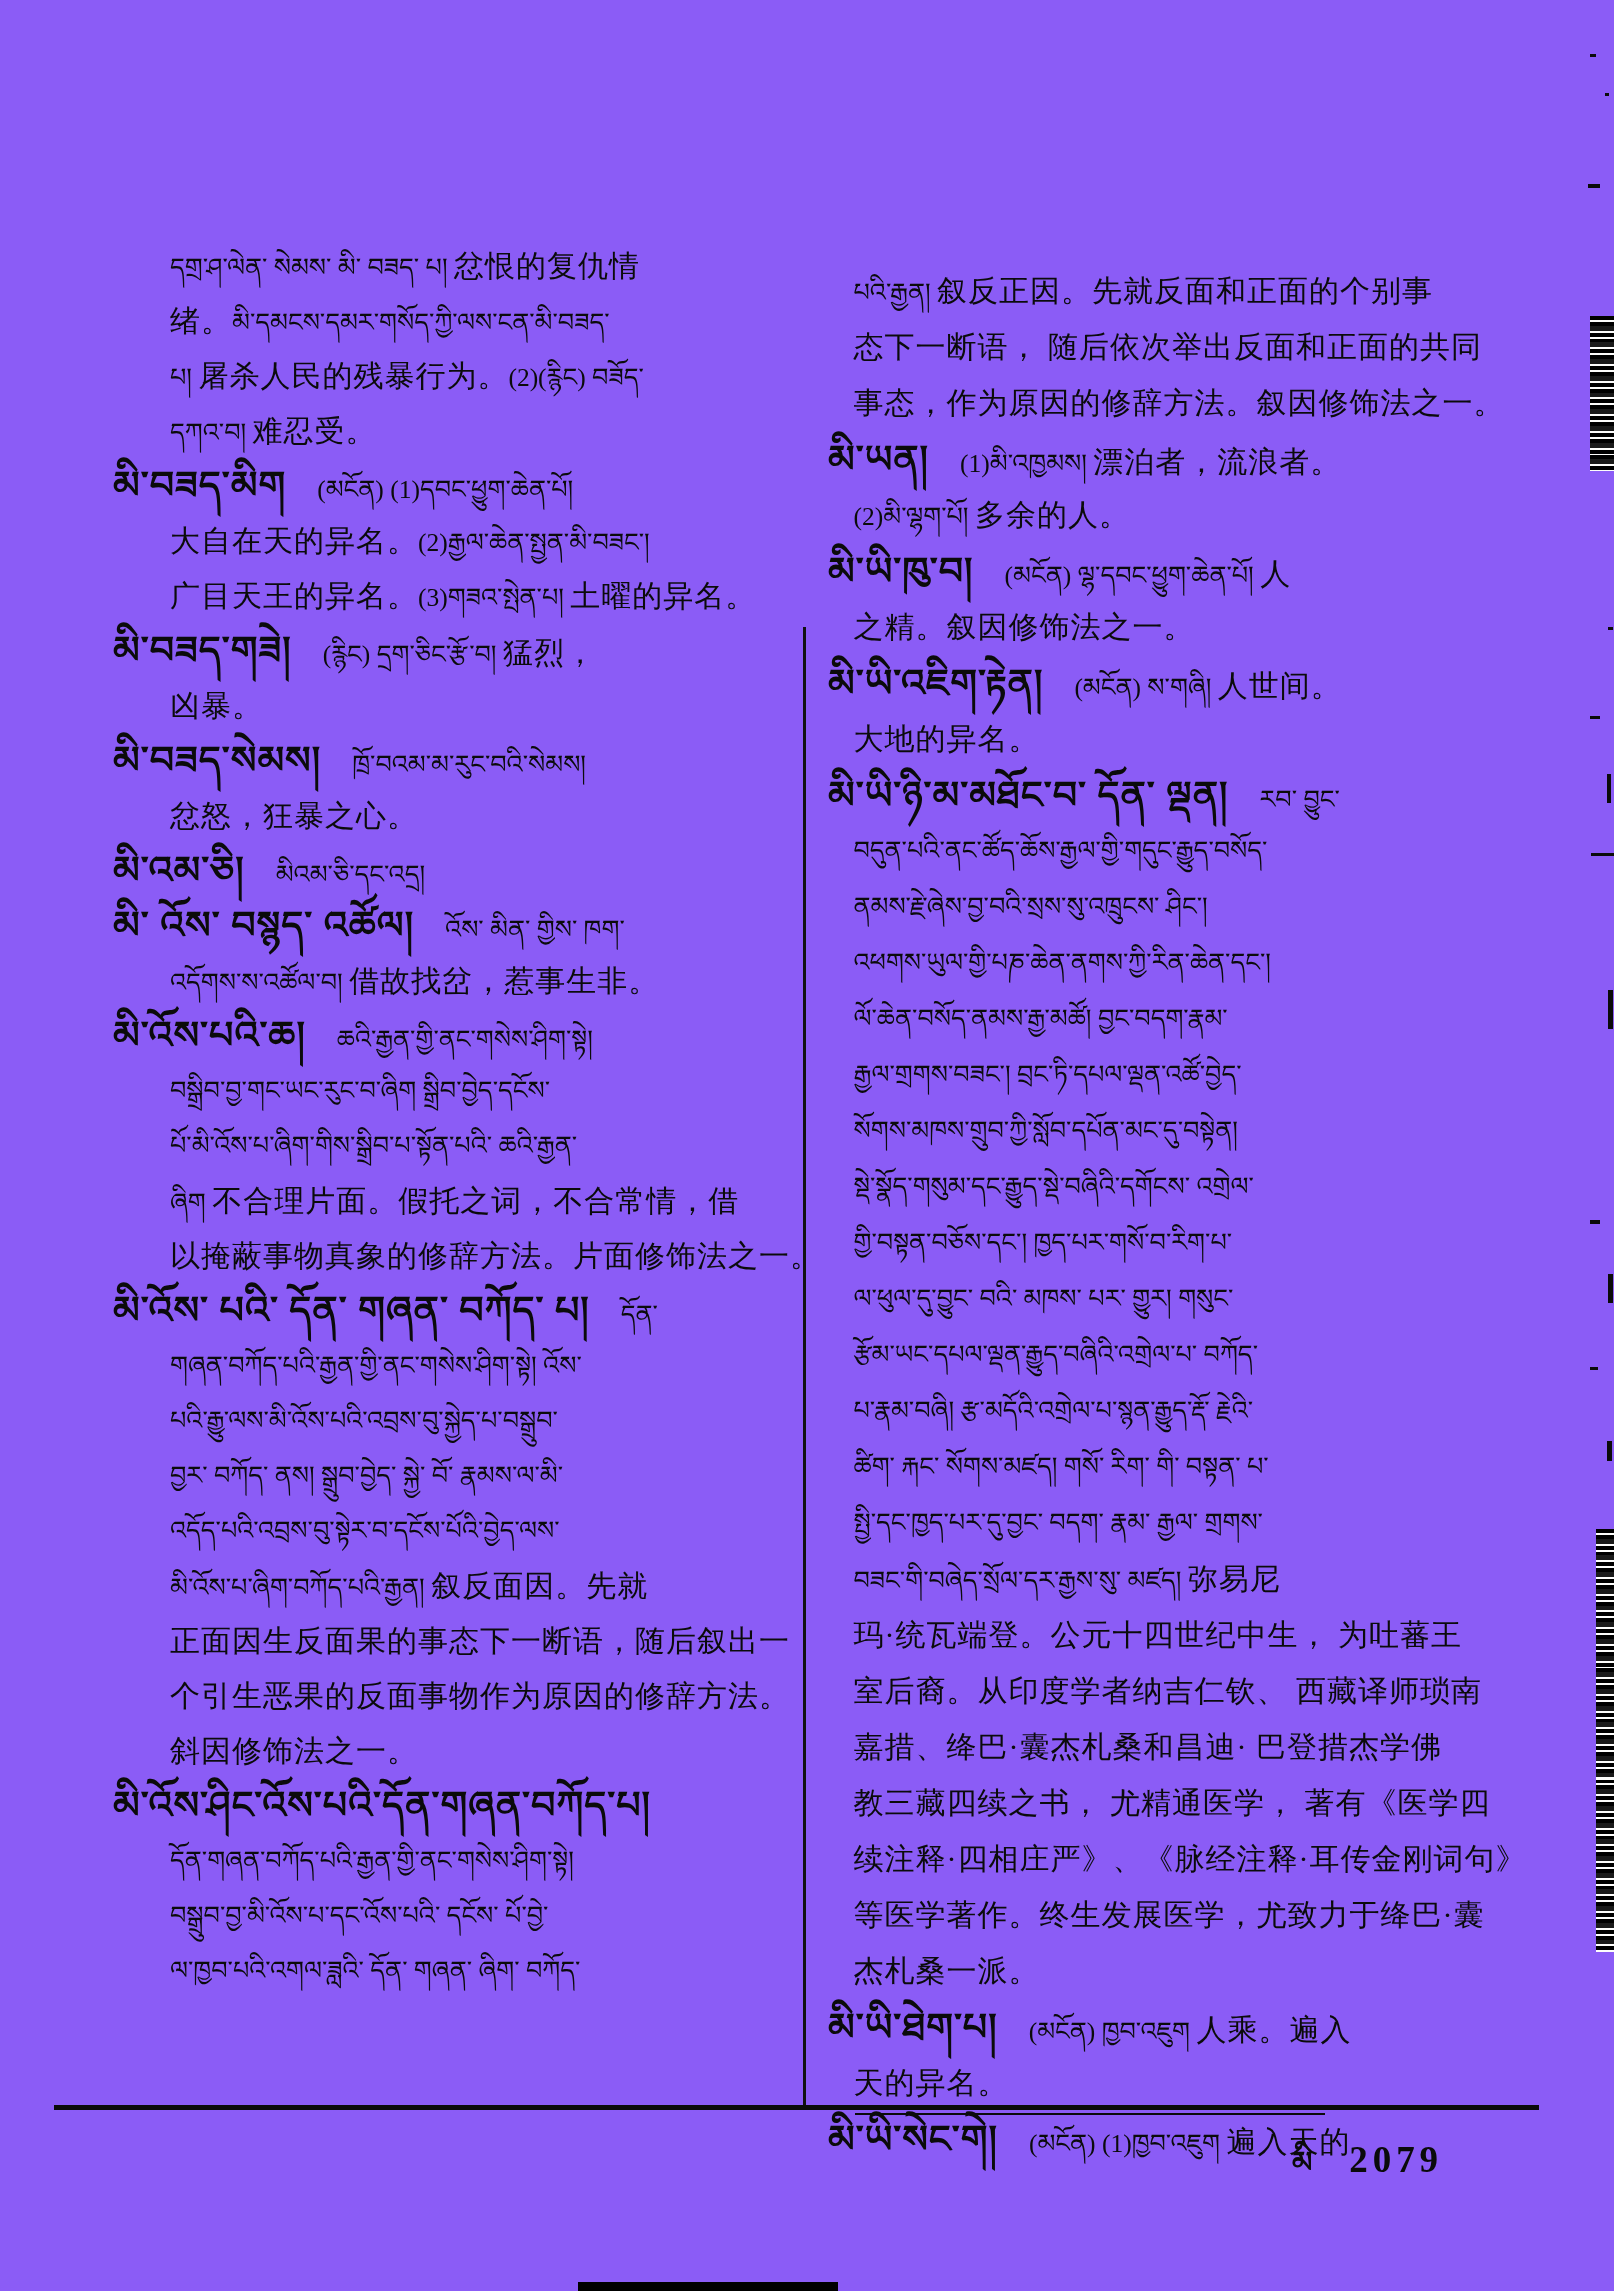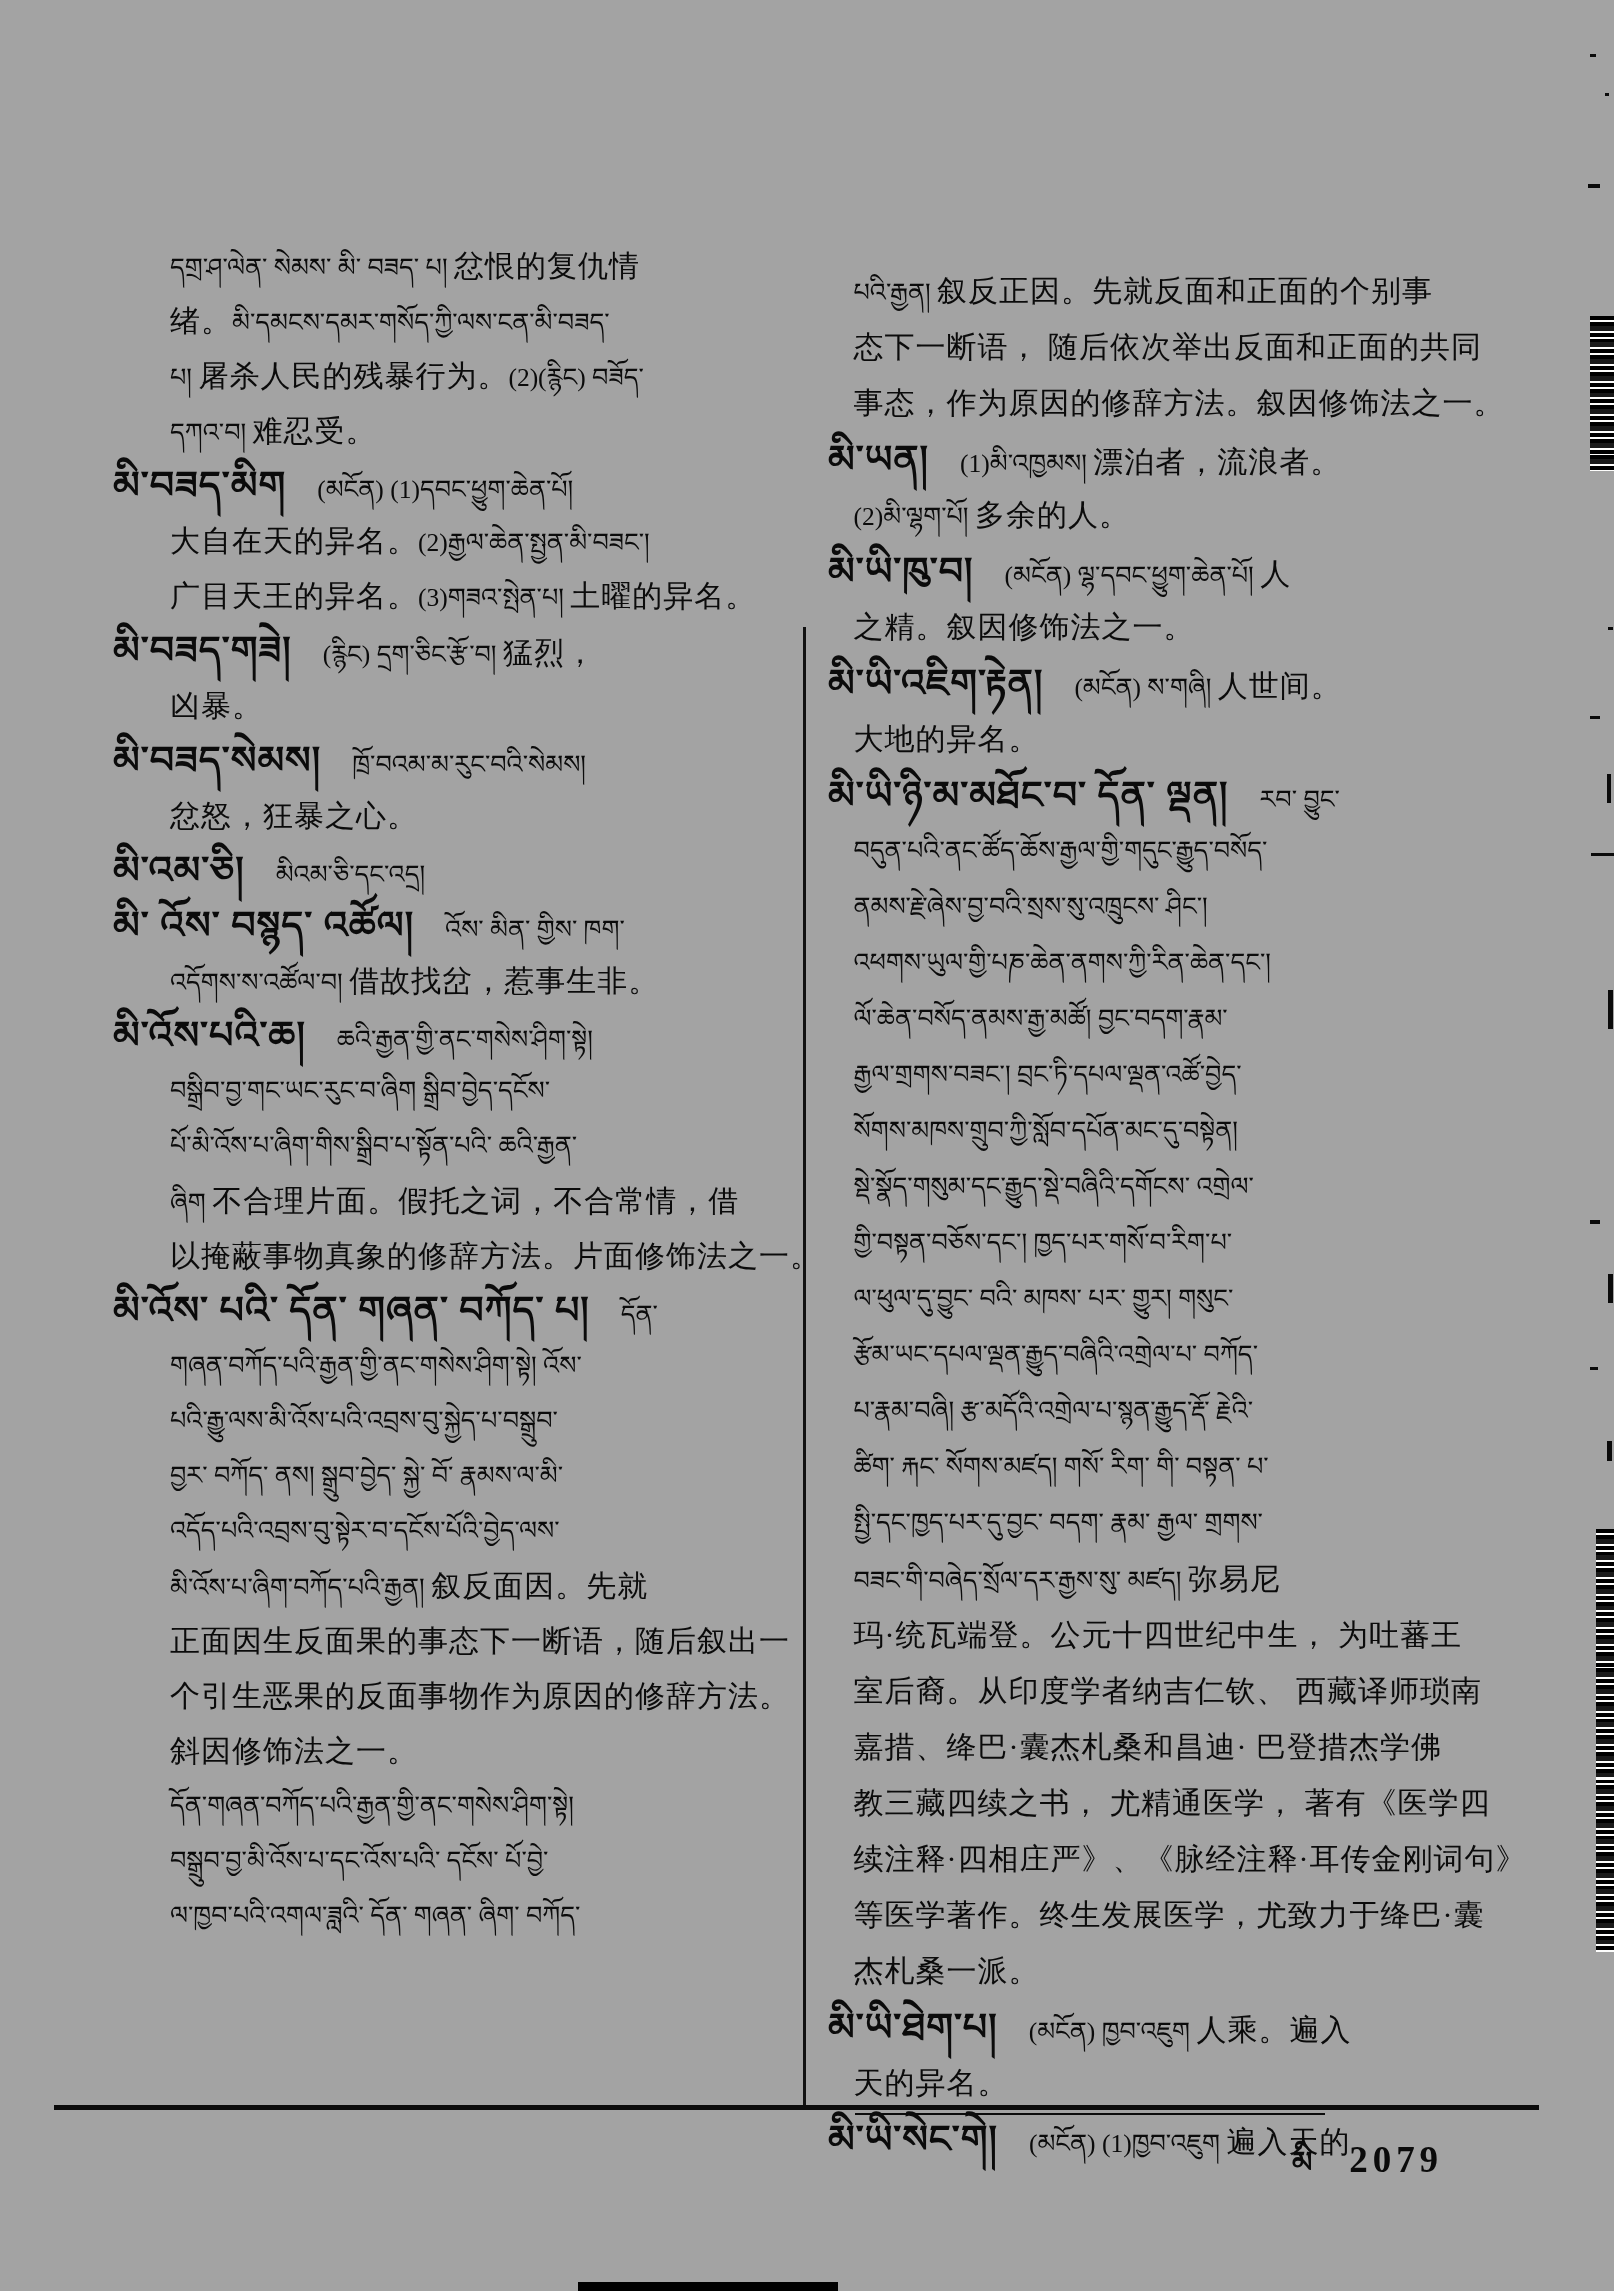--- a/index.html
+++ b/index.html
@@ -1,19 +1,19 @@
 <!DOCTYPE html>
 <html><head>
 <meta charset="utf-8">
 <style>
   html,body{margin:0;padding:0;background:#e8e8e8;}
   .page{
     position:relative;
     width:1614px;height:2292px;
-    background:#a3a3a3;
+    background:#8b5cf6;
     overflow:hidden;
     font-family:"Liberation Serif","DejaVu Serif",serif;
     color:#0b0b0b;
   }
   .col{position:absolute;}
   .col-left{left:113px;top:238px;width:686px;}
   .col-right{left:828px;top:263px;width:662px;}
   .line{white-space:nowrap;overflow:visible;}
   .col-left .line{height:55px;line-height:55px;}
   .col-right .line{height:56px;line-height:56px;}
@@ -64,20 +64,21 @@
       <div class="line ind"><span class="c">以掩蔽事物真象的修辞方法。片面修饰法之一。</span></div>
       <div class="line"><span class="h">མི་འོས་ པའི་ དོན་ གཞན་ བཀོད་ པ།</span><span class="t">དོན་</span></div>
       <div class="line ind"><span class="t">གཞན་བཀོད་པའི་རྒྱན་གྱི་ནང་གསེས་ཤིག་སྟེ། འོས་</span></div>
       <div class="line ind"><span class="t">པའི་རྒྱུ་ལས་མི་འོས་པའི་འབྲས་བུ་སྐྱེད་པ་བསྒྲུབ་</span></div>
       <div class="line ind"><span class="t">བྱར་ བཀོད་ ནས། སྒྲུབ་བྱེད་ སྐྱེ་ བོ་ རྣམས་ལ་མི་</span></div>
       <div class="line ind"><span class="t">འདོད་པའི་འབྲས་བུ་སྟེར་བ་དངོས་པོའི་བྱེད་ལས་</span></div>
       <div class="line ind"><span class="t">མི་འོས་པ་ཞིག་བཀོད་པའི་རྒྱན། </span><span class="c">叙反面因。先就</span></div>
       <div class="line ind"><span class="c">正面因生反面果的事态下一断语，随后叙出一</span></div>
       <div class="line ind"><span class="c">个引生恶果的反面事物作为原因的修辞方法。</span></div>
       <div class="line ind"><span class="c">斜因修饰法之一。</span></div>
+      <div class="line"><span class="h">མི་འོས་ཤིང་འོས་པའི་དོན་གཞན་བཀོད་པ།</span></div>
       <div class="line ind"><span class="t">དོན་གཞན་བཀོད་པའི་རྒྱན་གྱི་ནང་གསེས་ཤིག་སྟེ།</span></div>
       <div class="line ind"><span class="t">བསྒྲུབ་བྱ་མི་འོས་པ་དང་འོས་པའི་ དངོས་ པོ་བྱེ་</span></div>
       <div class="line ind"><span class="t">ལ་ཁྱབ་པའི་འགལ་ཟླའི་ དོན་ གཞན་ ཞིག་ བཀོད་</span></div>
     </div>
   <div class="col col-right" id="col-right">
       <div class="line ind"><span class="t">པའི་རྒྱན། </span><span class="c">叙反正因。先就反面和正面的个别事</span></div>
       <div class="line ind"><span class="c">态下一断语， 随后依次举出反面和正面的共同</span></div>
       <div class="line ind"><span class="c">事态，作为原因的修辞方法。叙因修饰法之一。</span></div>
       <div class="line"><span class="h">མི་ཡན།</span><span class="t">(1)མི་འཁྱམས། </span><span class="c">漂泊者，流浪者。</span></div>
       <div class="line ind"><span class="t">(2)མི་ལྷག་པོ། </span><span class="c">多余的人。</span></div>

